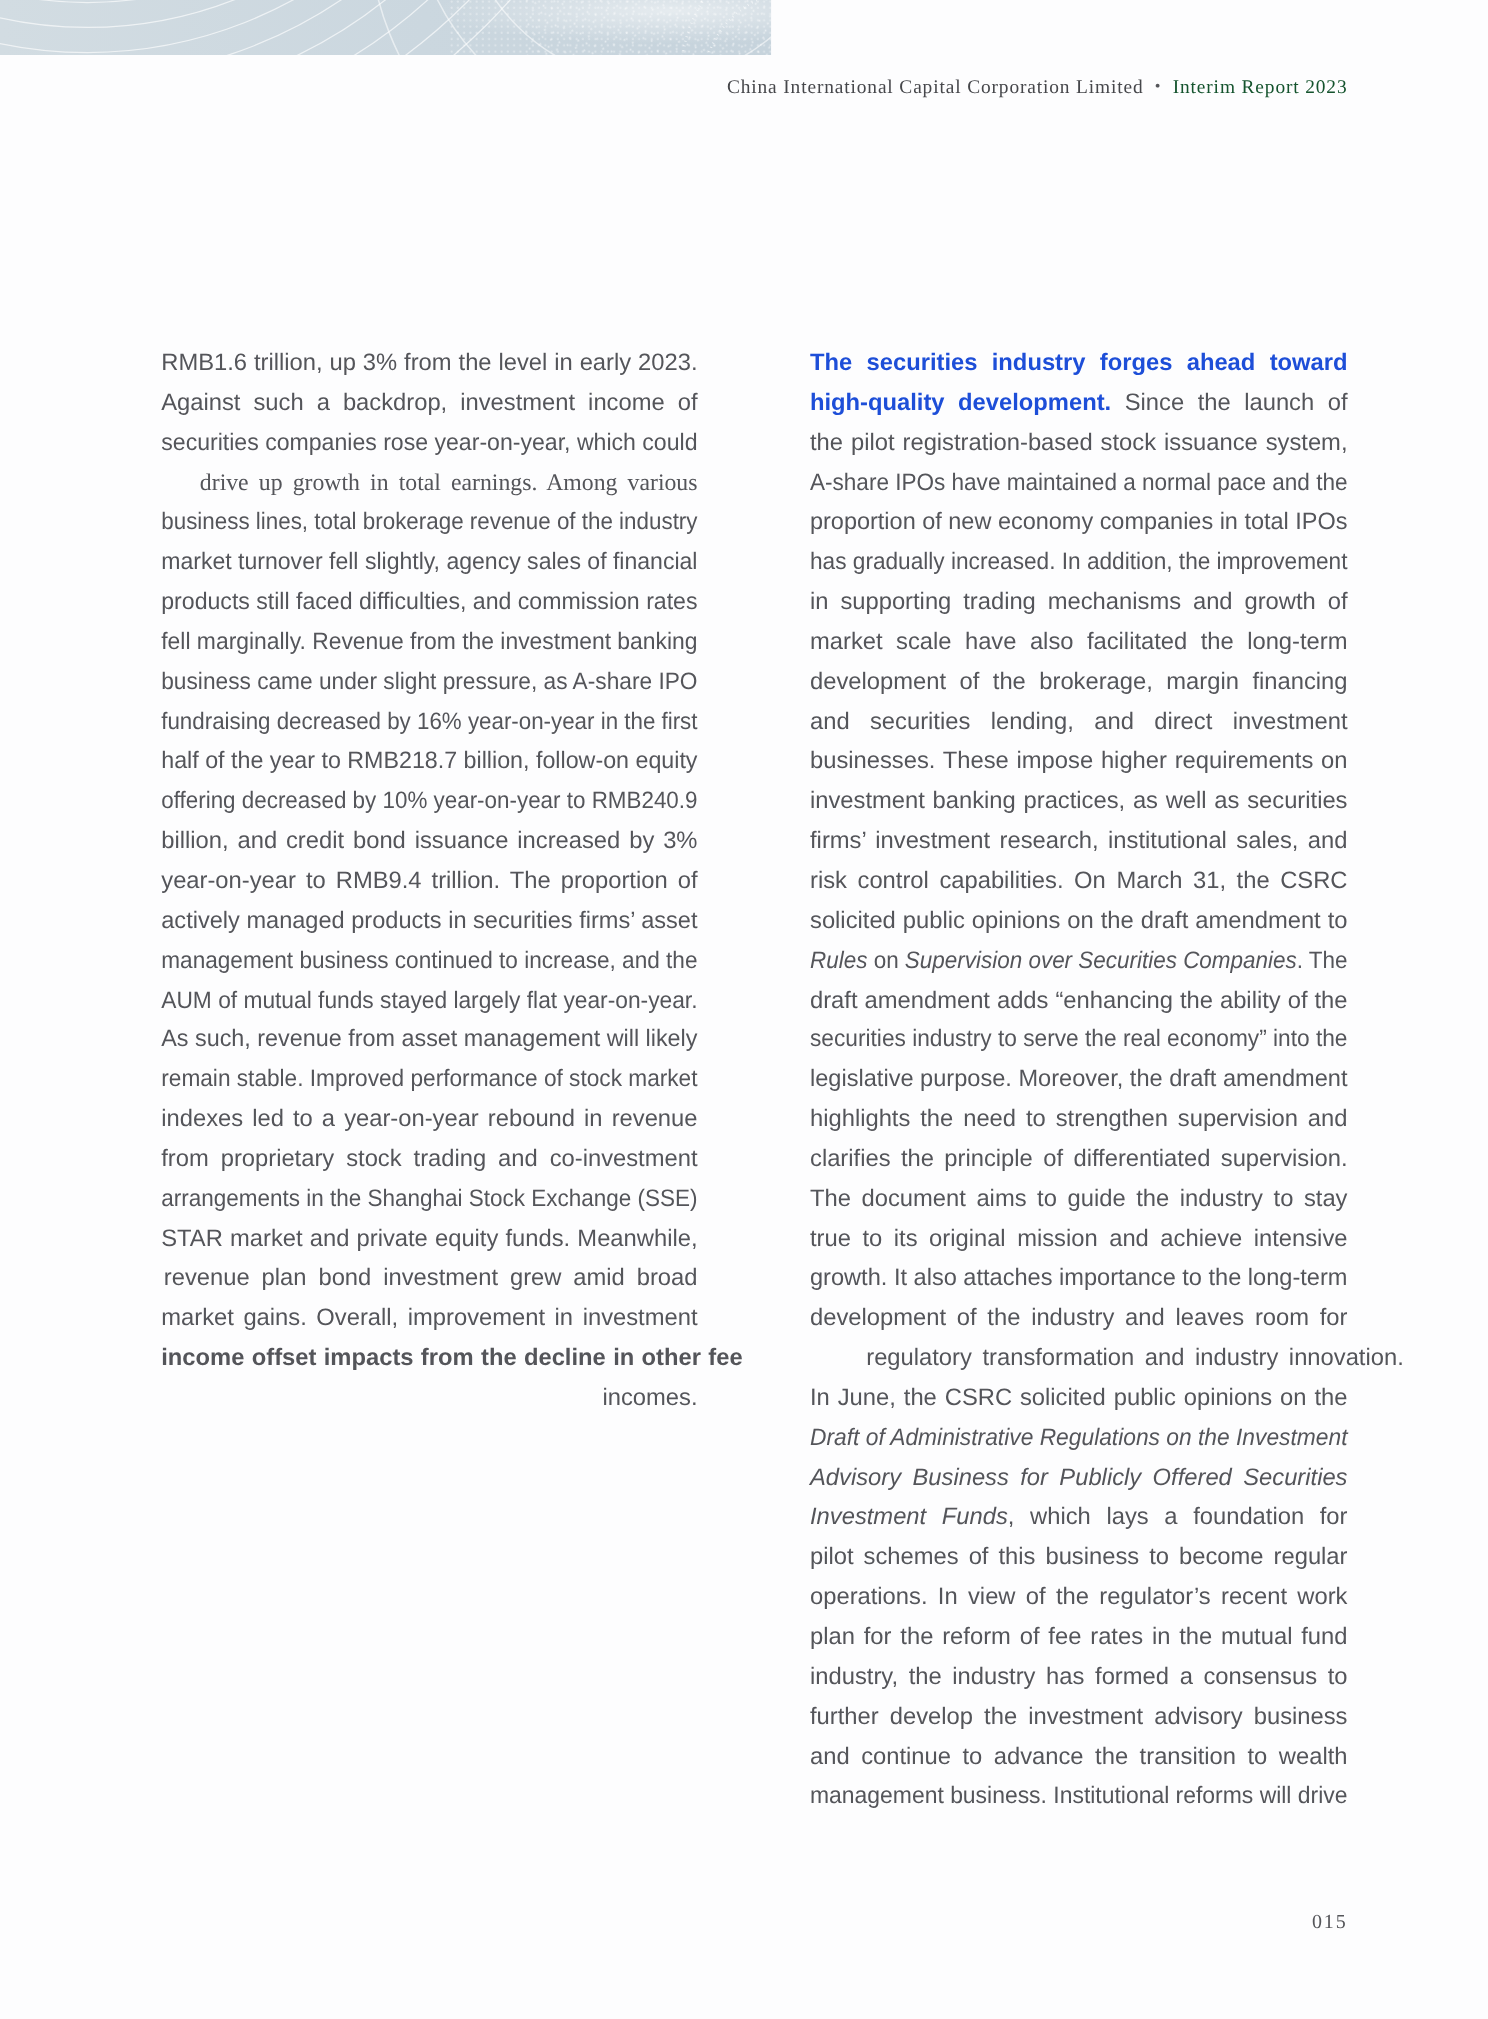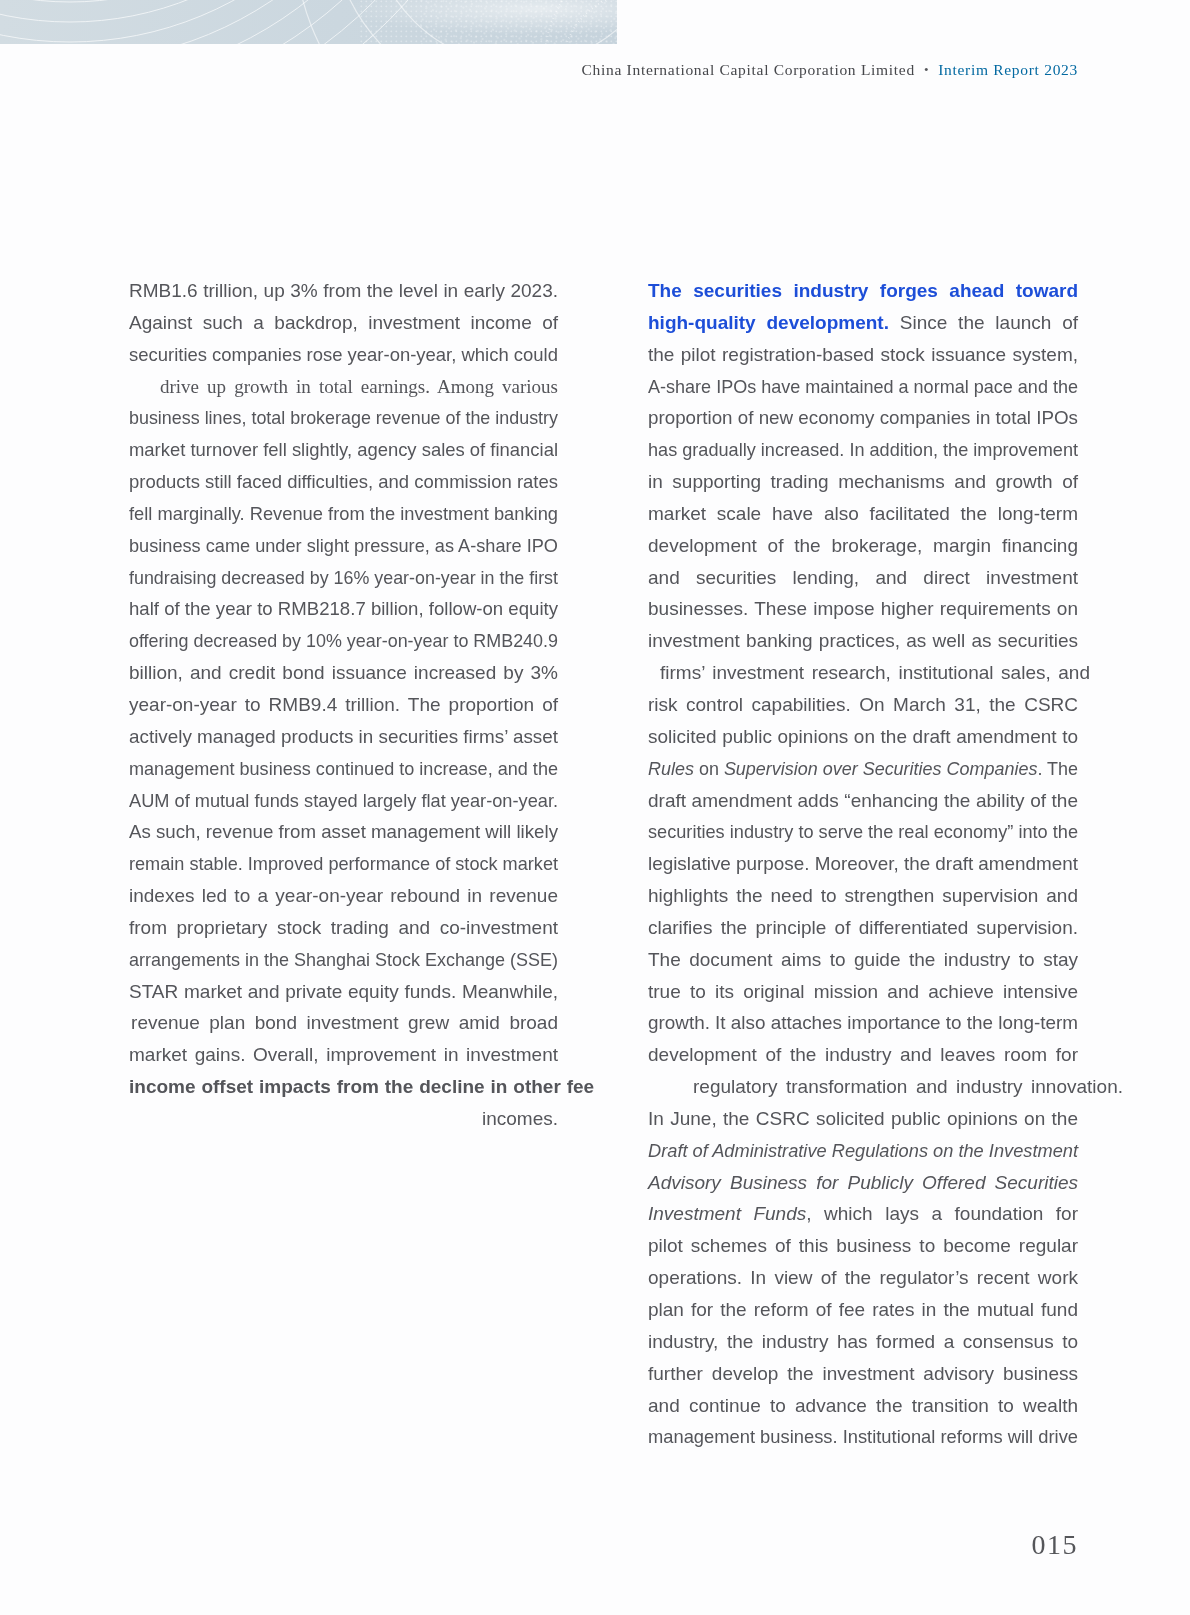--- a/index.html
+++ b/index.html
@@ -11,37 +11,37 @@
   .banner{
     position:absolute;left:0;top:0;width:617px;height:44px;display:block;
   }
   .header{
     position:absolute;top:61px;right:112px;
     font-family:"Liberation Serif",serif;
     font-size:15.5px;letter-spacing:0.7px;
     color:#46474b;white-space:nowrap;
   }
   .header .sep{color:#55565a;margin:0 9px;font-size:13px;vertical-align:1px;}
-  .header .report{color:#0369a1;}
+  .header .report{color:#14532d;}
   .col{
     position:absolute;top:275px;
     font-size:19px;line-height:31.85px;
     color:#54555a;
     font-weight:400;
   }
   .col-left{left:129px;width:429px;text-align:right;}
   .col-right{left:648px;width:430px;}
   .line{white-space:nowrap;height:31.85px;}
   .runs{display:inline-block;transform-origin:0 50%;}
   .b{font-weight:700;color:#1d4ed8;}
   .i{font-style:italic;}
   .pagenum{
     position:absolute;top:1529px;right:112px;
     font-family:"Liberation Serif",serif;
-    font-size:28px;letter-spacing:1.5px;color:#55565a;
+    font-size:16px;letter-spacing:1.5px;color:#55565a;
   }
 </style>
 </head>
 <body>
 
 <svg class="banner" viewBox="0 0 617 44" preserveAspectRatio="none">
   <defs>
     <linearGradient id="bg" x1="0" y1="0" x2="1" y2="0">
       <stop offset="0" stop-color="#d2dce2"></stop>
       <stop offset="0.55" stop-color="#cbd7df"></stop>
@@ -125,21 +125,21 @@
     <div class="line"><span class="runs" style="word-spacing: 1.09375px; transform: none;"><span>the pilot registration-based stock issuance system,</span></span></div>
     <div class="line"><span class="runs" style="word-spacing: 0px; transform: scaleX(0.948998);"><span>A-share IPOs have maintained a normal pace and the</span></span></div>
     <div class="line"><span class="runs" style="word-spacing: 0px; transform: scaleX(0.988222);"><span>proportion of new economy companies in total IPOs</span></span></div>
     <div class="line"><span class="runs" style="word-spacing: 0px; transform: scaleX(0.95347);"><span>has gradually increased. In addition, the improvement</span></span></div>
     <div class="line"><span class="runs" style="word-spacing: 4.2474px; transform: none;"><span>in supporting trading mechanisms and growth of</span></span></div>
     <div class="line"><span class="runs" style="word-spacing: 5.48438px; transform: none;"><span>market scale have also facilitated the long-term</span></span></div>
     <div class="line"><span class="runs" style="word-spacing: 5.51562px; transform: none;"><span>development of the brokerage, margin financing</span></span></div>
     <div class="line"><span class="runs" style="word-spacing: 11.0125px; transform: none;"><span>and securities lending, and direct investment</span></span></div>
     <div class="line"><span class="runs" style="word-spacing: 0.94375px; transform: none;"><span>businesses. These impose higher requirements on</span></span></div>
     <div class="line"><span class="runs" style="word-spacing: 0.911458px; transform: none;"><span>investment banking practices, as well as securities</span></span></div>
-    <div class="line"><span class="runs" style="word-spacing: 2.29375px; transform: none; margin-left: 12px;"><span>firms’ investment research, institutional sales, and</span></span></div>
+    <div class="line"><span class="runs" style="word-spacing: 2.29375px; transform: none;"><span>firms’ investment research, institutional sales, and</span></span></div>
     <div class="line"><span class="runs" style="word-spacing: 3.19866px; transform: none;"><span>risk control capabilities. On March 31, the CSRC</span></span></div>
     <div class="line"><span class="runs" style="word-spacing: 0.319196px; transform: none;"><span>solicited public opinions on the draft amendment to</span></span></div>
     <div class="line"><span class="runs" style="word-spacing: 0px; transform: scaleX(0.945347);"><span class="i">Rules</span><span> on </span><span class="i">Supervision over Securities Companies</span><span>. The</span></span></div>
     <div class="line"><span class="runs" style="word-spacing: 0.316964px; transform: none; text-align: right;"><span>draft amendment adds “enhancing the ability of the</span></span></div>
     <div class="line"><span class="runs" style="word-spacing: 0px; transform: scaleX(0.955788);"><span>securities industry to serve the real economy” into the</span></span></div>
     <div class="line"><span class="runs" style="word-spacing: 0px; transform: scaleX(0.993036);"><span>legislative purpose. Moreover, the draft amendment</span></span></div>
     <div class="line"><span class="runs" style="word-spacing: 2.65365px; transform: none;"><span>highlights the need to strengthen supervision and</span></span></div>
     <div class="line"><span class="runs" style="word-spacing: 3.05625px; transform: none;"><span>clarifies the principle of differentiated supervision.</span></span></div>
     <div class="line"><span class="runs" style="word-spacing: 3.1875px; transform: none;"><span>The document aims to guide the industry to stay</span></span></div>
     <div class="line"><span class="runs" style="word-spacing: 3.9442px; transform: none;"><span>true to its original mission and achieve intensive</span></span></div>

